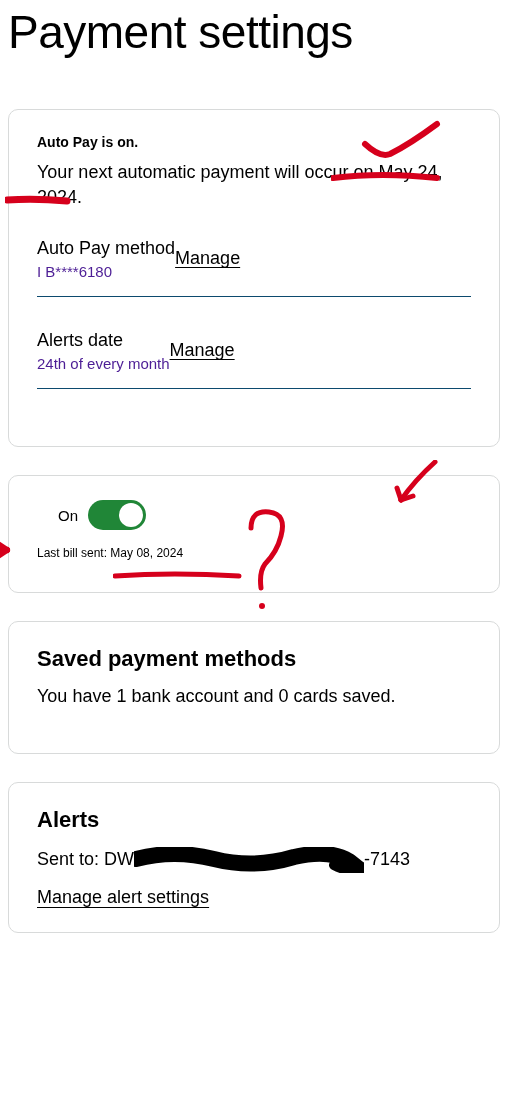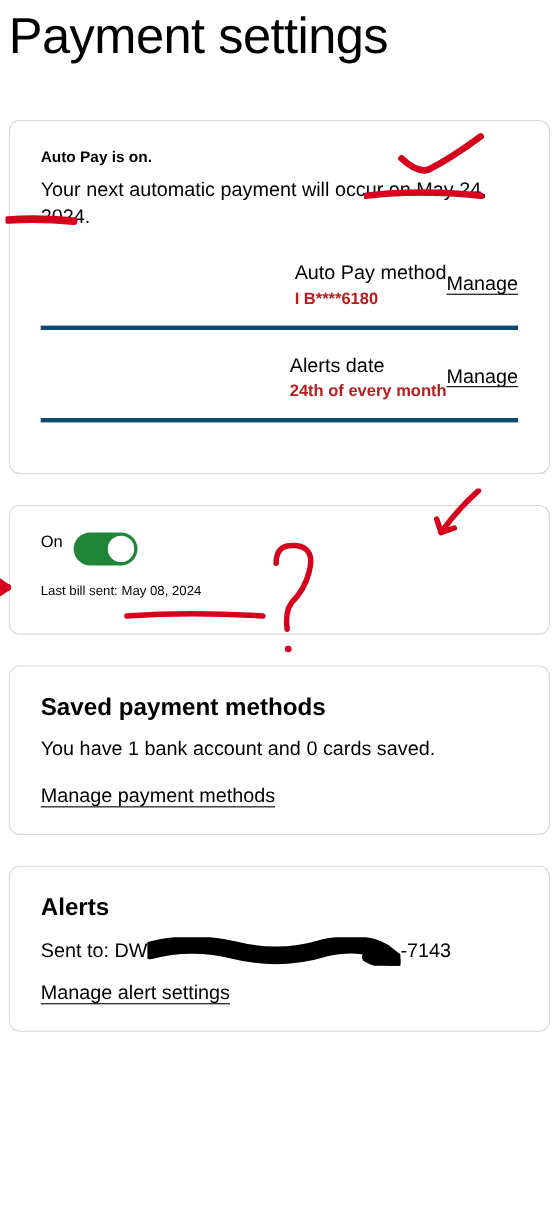--- a/index.html
+++ b/index.html
@@ -38,34 +38,33 @@
       font-weight: 700;
       margin-bottom: 14px;
     }
     .subtext {
       font-size: 18px;
       line-height: 1.4;
       margin-bottom: 28px;
     }
     .row {
       display: flex;
-      justify-content: flex-end;
+      justify-content: flex-start;
       align-items: flex-start;
-      border-bottom: 4px solid #0c4a6e;
+      border-bottom: 1px solid #0c4a6e;
       padding-bottom: 16px;
-      margin-bottom: 22px;
+      margin-bottom: 33px;
     }
     .row-label {
       font-size: 18px;
       margin-bottom: 4px;
     }
     .row-value {
       font-size: 15px;
-      color: #b91c1c;
-      font-weight: bold;
+      color: #4c1d95;
     }
     .manage-link {
       font-size: 18px;
       text-decoration: underline;
       text-underline-offset: 3px;
       cursor: pointer;
       padding-top: 10px;
     }
     .pill-btn {
       display: inline-block;
@@ -79,22 +78,23 @@
       margin-top: 20px;
       margin-bottom: 10px;
     }
     .paperfree-header {
       display: flex;
       justify-content: space-between;
       align-items: center;
     }
     .toggle-wrap {
       display: flex;
-      align-items: flex-start;
+      align-items: center;
       gap: 10px;
+      margin-left: 21px;
     }
     .toggle-label {
       font-size: 15px;
     }
     .toggle {
       width: 58px;
       height: 30px;
       background: #208637;
       border-radius: 20px;
       position: relative;
@@ -207,21 +207,20 @@
   </svg>
   <svg class="anno" style="left:232px; top:30px;" width="50" height="110">
     <path d="M10 22 Q 10 4 28 6 Q 46 8 40 30 Q 36 46 24 58 Q 18 66 20 82" stroke="#d6001c" stroke-width="5" fill="none" stroke-linecap="round"></path>
     <circle cx="21" cy="100" r="3" fill="#d6001c"></circle>
   </svg>
 </div>
 
 <div class="card">
   <div class="card-title-lg">Saved payment methods</div>
   <div class="body-text">You have 1 bank account and 0 cards saved.</div>
-  <div class="underline-link">Manage payment methods</div>
 </div>
 
 <div class="card">
   <div class="card-title-lg">Alerts</div>
   <div class="alerts-sent">
     <span>Sent to: DW</span><span class="redact"><svg width="230" height="26">
           <path d="M2 12 Q 40 2 80 12 Q 120 22 160 10 Q 195 2 215 14 Q 225 22 228 24" stroke="#000" stroke-width="16" fill="none" stroke-linecap="round"></path>
           <path d="M200 18 Q 215 26 226 22" stroke="#000" stroke-width="10" fill="none" stroke-linecap="round"></path>
         </svg></span><span>-7143</span>
   </div>

